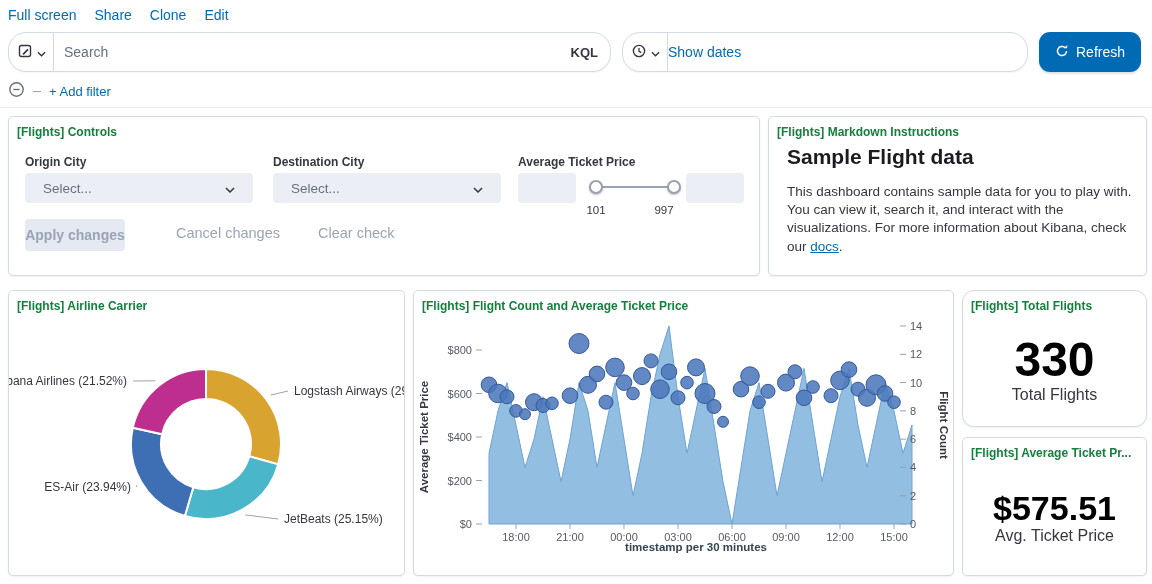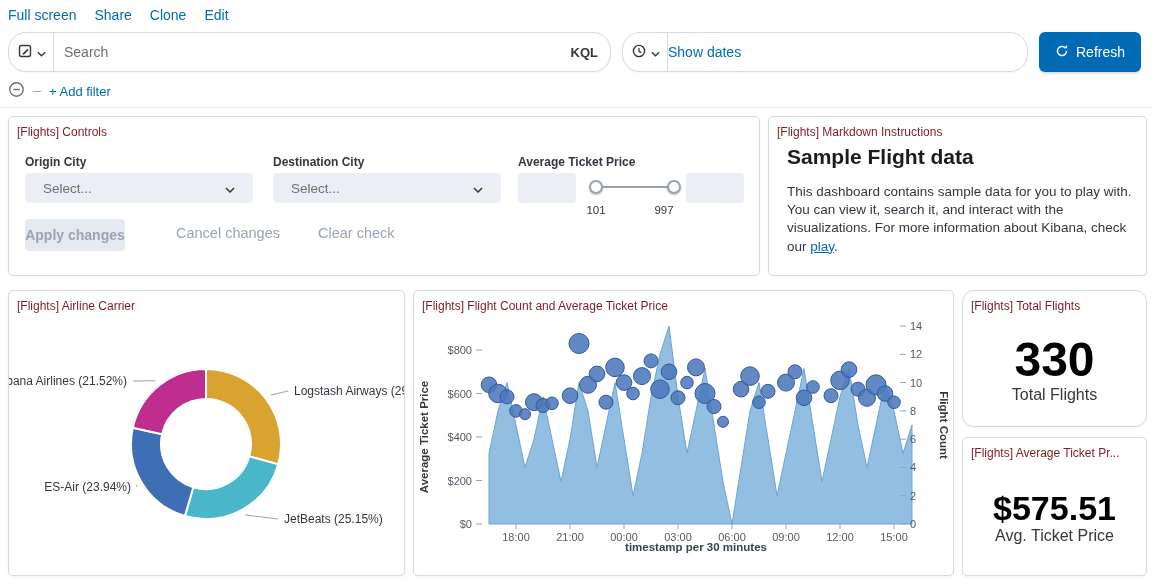--- a/index.html
+++ b/index.html
@@ -15,31 +15,31 @@
   .querybar { position:absolute; left:8px; top:32px; height:40px; display:flex; gap:11px; }
   .qgroup { display:flex; align-items:center; height:40px; background:#fff; border:1px solid #D3DAE6; border-radius:18px; box-shadow:0 1px 1px rgba(152,162,179,.1); }
   .search-group { width:603px; }
   .time-group { width:406px; }
   .icon-btn { display:flex; align-items:center; justify-content:center; gap:4px; width:45px; height:100%; border-right:1px solid #D3DAE6; cursor:pointer; background:transparent; border-top:none;border-bottom:none;border-left:none; }
   .search-input { flex:1; border:none; outline:none; height:100%; padding:0 10px; font-size:14px; font-family:"Liberation Sans",sans-serif; color:#343741; background:transparent; }
   .search-input::placeholder { color:#69707D; }
   .kql-btn { background:none; border:none; font-size:13px; font-weight:600; color:#343741; padding:0 12px; cursor:pointer; font-family:"Liberation Sans",sans-serif; }
   .time-value { flex:1; padding:0 12px; font-size:14px; color:#343741; }
   .show-dates { color:#006BB4; font-size:14px; padding-right:12px; text-decoration:none; cursor:pointer; white-space:nowrap; }
-  .refresh-btn { display:flex; align-items:center; justify-content:center; gap:7px; width:102px; height:40px; background:#006BB4; color:#fff; border:none; border-radius:6px; font-size:14px; font-weight:500; cursor:pointer; font-family:"Liberation Sans",sans-serif; box-shadow:0 2px 2px rgba(0,0,0,.12); }
+  .refresh-btn { display:flex; align-items:center; justify-content:center; gap:7px; width:102px; height:40px; background:#006BB4; color:#fff; border:none; border-radius:11px; font-size:14px; font-weight:500; cursor:pointer; font-family:"Liberation Sans",sans-serif; box-shadow:0 2px 2px rgba(0,0,0,.12); }
 
   
   .filterbar { position:absolute; left:8px; top:80px; height:22px; display:flex; align-items:center; gap:8px; }
   .filter-dash { width:8px; height:1px; background:#98A2B3; }
   .add-filter { color:#006BB4; font-size:13px; text-decoration:none; cursor:pointer; }
 
   
   .dash { position:absolute; left:0; right:0; top:107px; bottom:0; border-top:1px solid #E9EDF3; background:#fff; }
   .panel { position:absolute; background:#fff; border:1px solid #D3DAE6; border-radius:5px; box-shadow:0 1px 2px rgba(152,162,179,.15); overflow:hidden; }
-  .panel-title { font-size:12px; font-weight:400; color:#7f1d1d; padding:8px 8px 0 8px; white-space:nowrap; overflow:hidden; position:relative; z-index:2; }
+  .panel-title { font-size:12px; font-weight:700; color:#15803d; padding:8px 8px 0 8px; white-space:nowrap; overflow:hidden; position:relative; z-index:2; }
 
   #panel-controls { left:8px; top:8px; width:752px; height:160px; }
   #panel-markdown { left:768px; top:8px; width:379px; height:160px; }
   #panel-donut    { left:8px; top:182px; width:397px; height:286px; }
   #panel-combo    { left:413px; top:182px; width:541px; height:286px; }
   #panel-total    { left:962px; top:182px; width:185px; height:137px;border-radius:12px; }
   #panel-avg      { left:962px; top:329px; width:185px; height:139px; }
 
   
   .ctl-label { position:absolute; font-size:12px; font-weight:600; color:#343741; }
@@ -168,21 +168,21 @@
       </div>
       <input class="ctl-input" style="left: 677px; top: 56px;">
       <button class="btn-apply">Apply changes</button>
       <button class="btn-text btn-cancel">Cancel changes</button>
       <button class="btn-text btn-clear">Clear check</button>
     </div>
 
     <div class="panel" id="panel-markdown">
       <div class="panel-title">[Flights] Markdown Instructions</div>
       <div class="md-h1">Sample Flight data</div>
-      <div class="md-body"><span>This dashboard contains sample data for you to play with. You can view it, search it, and interact with the visualizations. For more information about Kibana, check our </span><a>play</a><span>.</span></div>
+      <div class="md-body"><span>This dashboard contains sample data for you to play with. You can view it, search it, and interact with the visualizations. For more information about Kibana, check our </span><a>docs</a><span>.</span></div>
     </div>
 
     <div class="panel" id="panel-donut">
       <div class="panel-title">[Flights] Airline Carrier</div>
       <svg id="donut-svg" class="chart-svg" width="395" height="282">
           <path d="M197.0 78.0A75 75 0 0 1 269.2 173.4L240.3 165.3A45 45 0 0 0 197.0 108.0Z" fill="#D9A32F" stroke="#fff" stroke-width="2"></path>
           <path d="M261.6 104.1L279 100" stroke="#98A2B3" stroke-width="1" fill="none"></path>
           <text x="285" y="104" text-anchor="start" font-size="12" fill="#343741">Logstash Airways (29.39%)</text>
           <path d="M269.2 173.4A75 75 0 0 1 175.9 225.0L184.3 196.2A45 45 0 0 0 240.3 165.3Z" fill="#49B6C9" stroke="#fff" stroke-width="2"></path>
           <path d="M236.2 223.9L269 228" stroke="#98A2B3" stroke-width="1" fill="none"></path>

